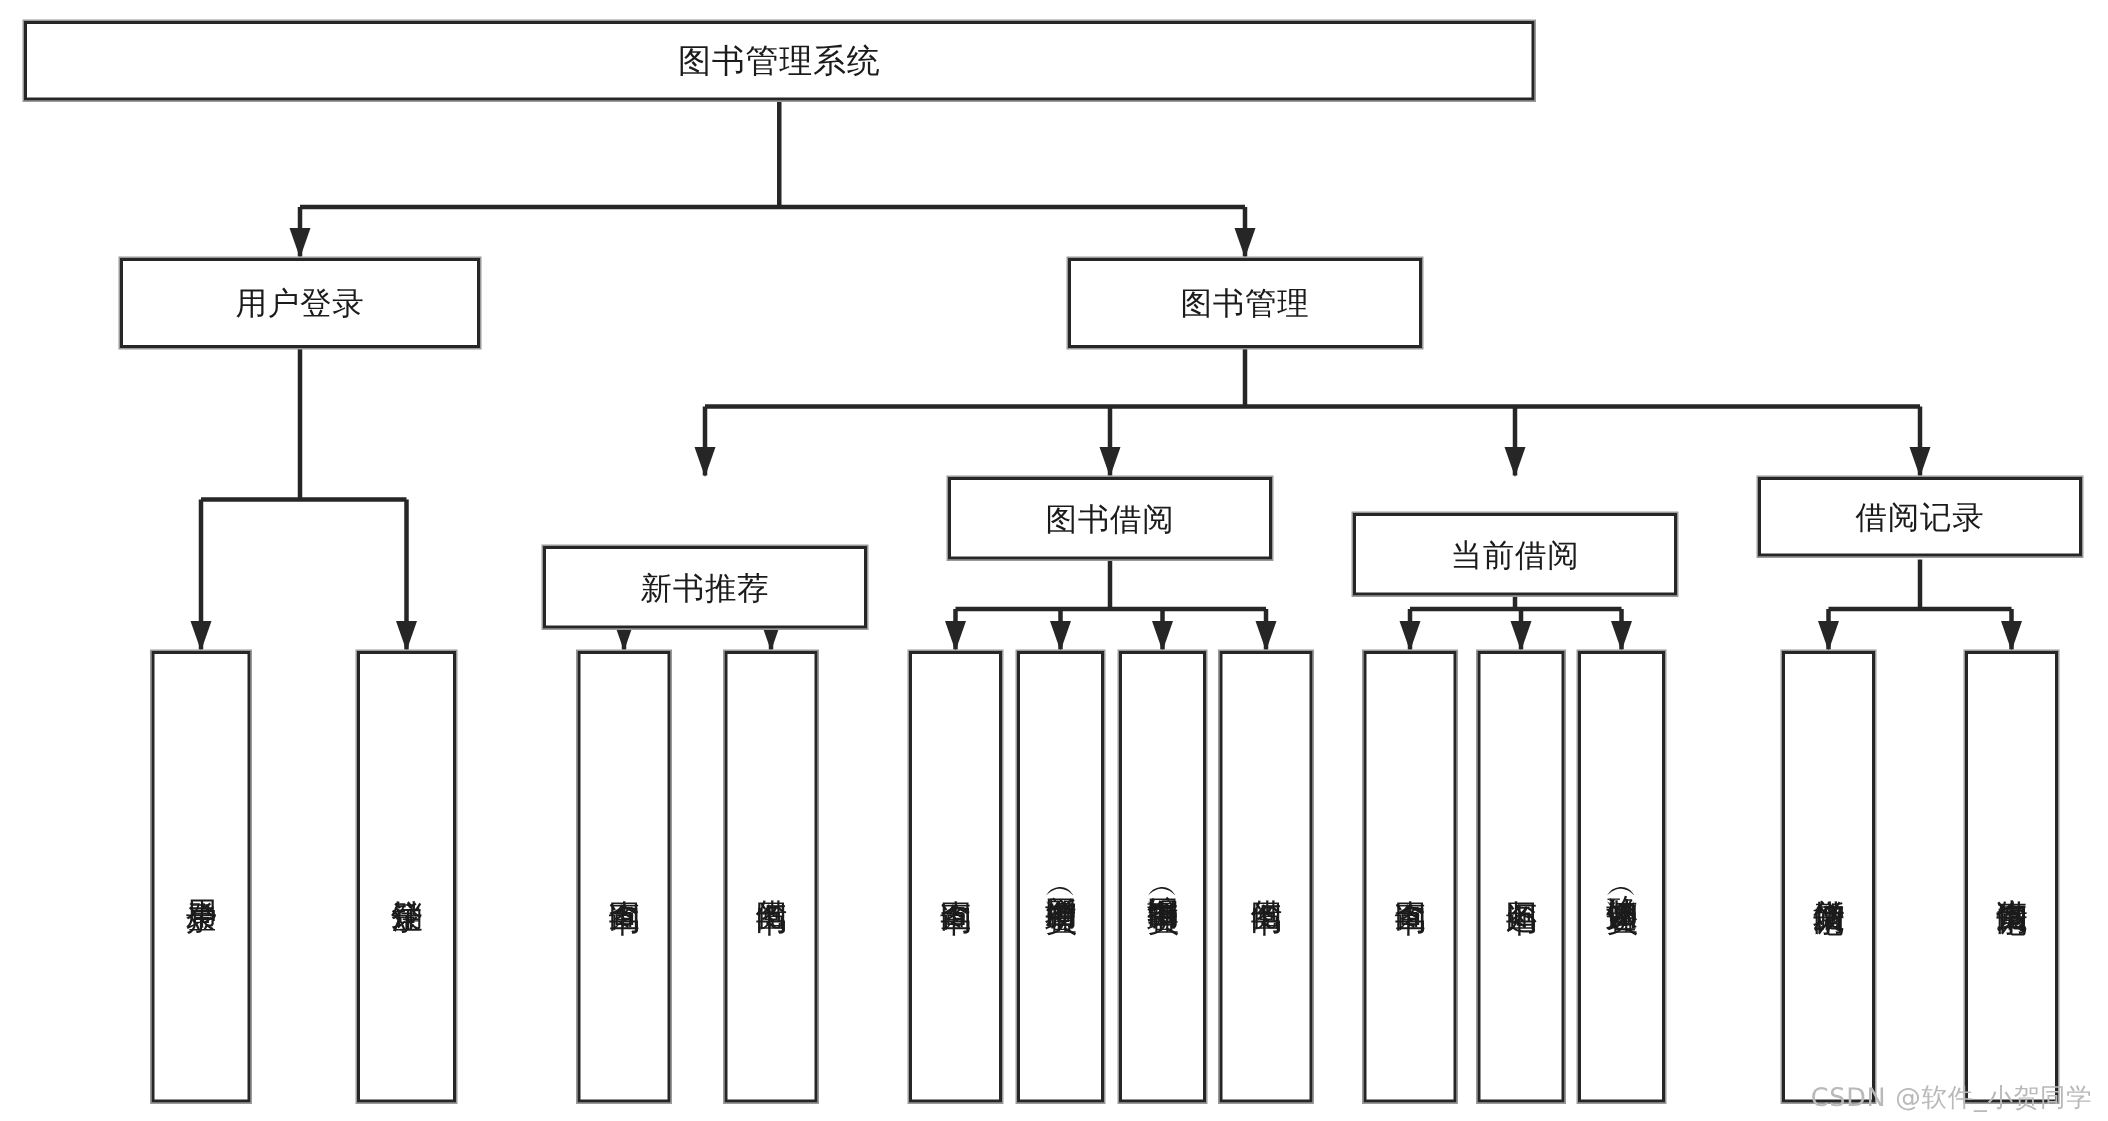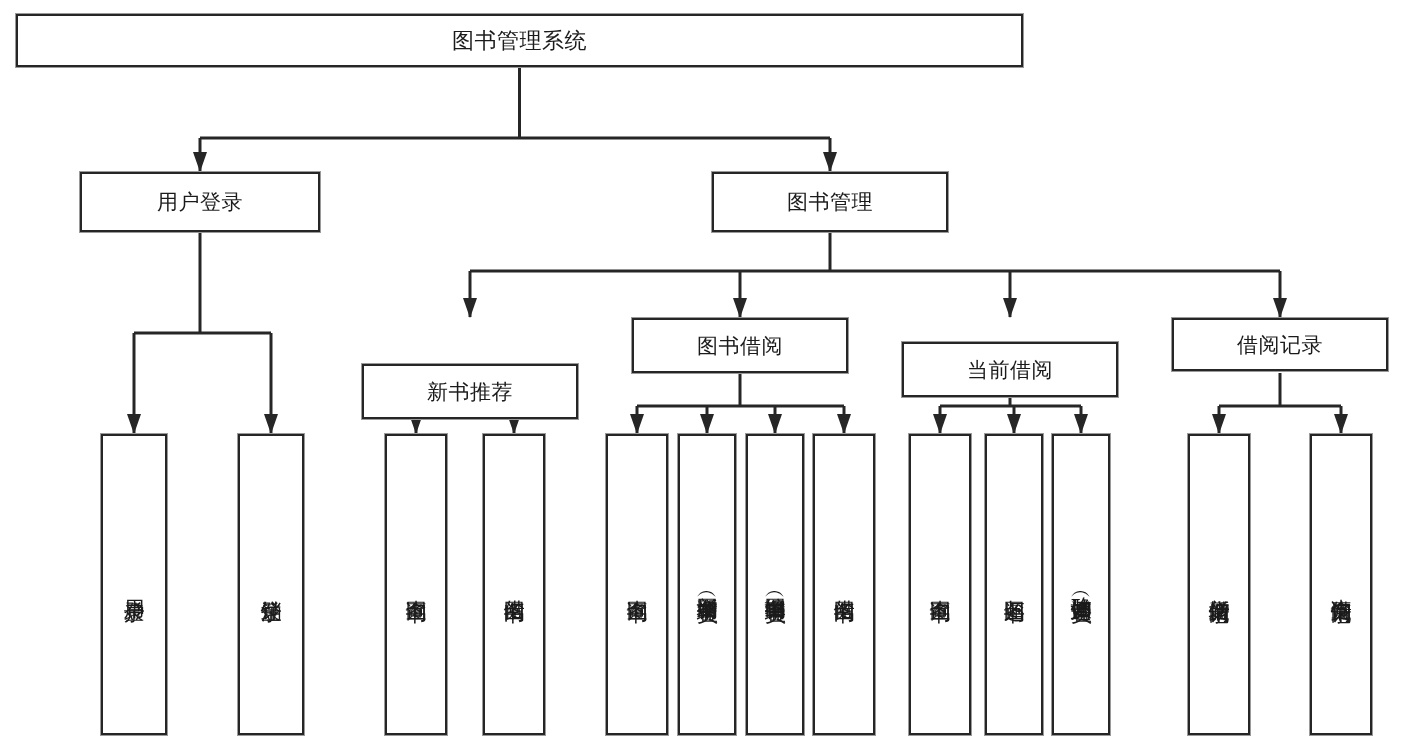--- a/index.html
+++ b/index.html
@@ -133,13 +133,14 @@
       <div class="node vert" style="left: 1052px; top: 434px; width: 58px; height: 301px;">
         <span>确认归还（管理员）</span>
       </div>
       <div class="node vert" style="left: 1188px; top: 434px; width: 62px; height: 301px;">
         <span>新增借阅记录</span>
       </div>
       <div class="node vert" style="left: 1310px; top: 434px; width: 62px; height: 301px;">
         <span>查询借阅记录</span>
       </div>
     </div>
+  <div id="watermark">CSDN @软件_小贺同学</div>
 </div>
 
 </body></html>

